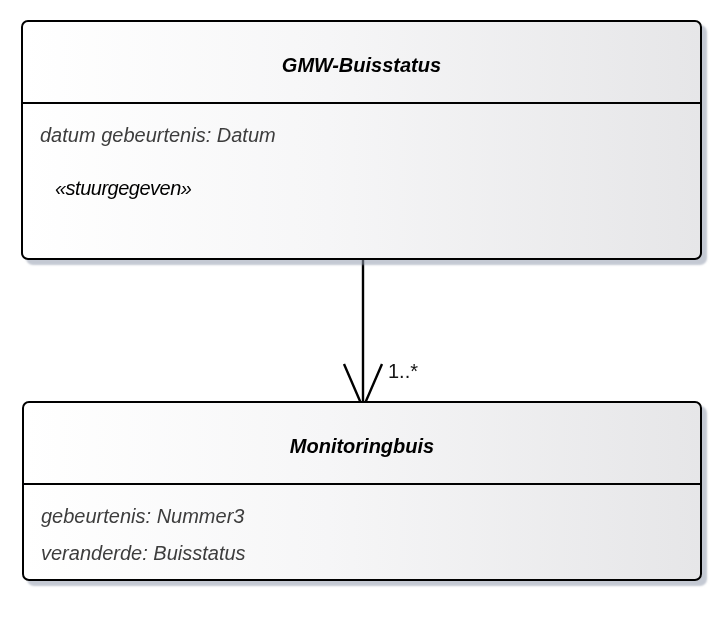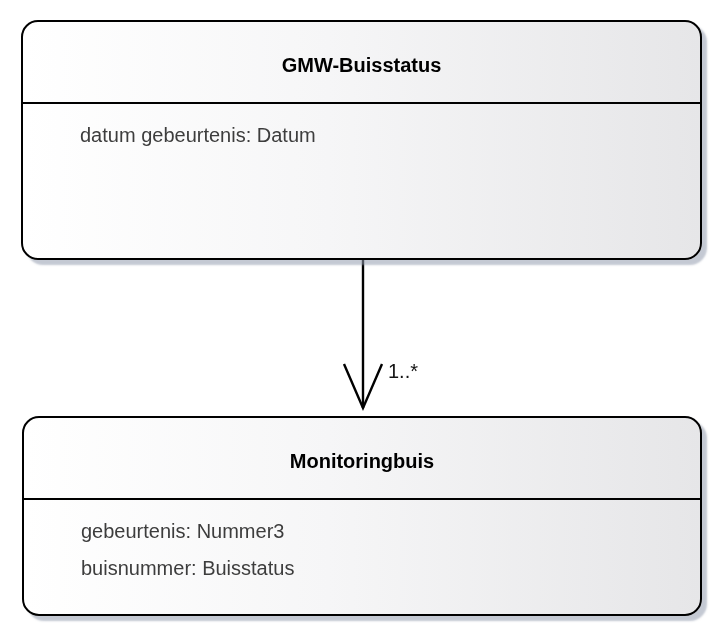--- a/index.html
+++ b/index.html
@@ -34,27 +34,28 @@
     z-index: 2;
     font-size: 20px;
     line-height: 26px;
     color: #141414;
   }
 
   .uml-class {
     position: absolute;
     box-sizing: border-box;
     border: 2px solid #000000;
-    border-radius: 17px;
+    border-radius: 7px;
     background: linear-gradient(to right, #ffffff 0%, #f6f6f7 45%, #e6e6e8 100%);
     box-shadow: 5px 5px 2px rgba(148, 156, 174, 0.55);
     z-index: 3;
+    font-style: italic;
   }
   .uml-class.top    { left: 21px; top: 20px;  width: 681px; height: 240px; }
-  .uml-class.bottom { left: 22px; top: 416px; width: 680px; height: 200px; }
+  .uml-class.bottom { left: 22px; top: 401px; width: 680px; height: 180px; }
 
   .uml-header {
     box-sizing: border-box;
     height: 82px;
     border-bottom: 2px solid #000000;
     display: flex;
     align-items: center;
     justify-content: center;
     padding-top: 6px;
   }
@@ -64,21 +65,20 @@
     color: #000000;
     white-space: nowrap;
   }
 
   .uml-attrs {
     padding: 13px 10px 0 17px;
     font-size: 20px;
     line-height: 37px;
     color: #3d3d3d;
     white-space: nowrap;
-    margin-left: 40px;
   }
   .attr { min-height: 37px; }
   .attr.stereotype {
     margin-top: 16px;
     padding-left: 15px;
     color: #000000;
     letter-spacing: -0.5px;
   }
 </style>
 </head>
@@ -92,26 +92,27 @@
   </svg>
 
   <span class="multiplicity">1..*</span>
 
   <div class="uml-class top">
     <div class="uml-header">
       <span class="uml-title">GMW-Buisstatus</span>
     </div>
     <div class="uml-attrs">
       <div class="attr">datum gebeurtenis: Datum</div>
+      <div class="attr stereotype">«stuurgegeven»</div>
     </div>
   </div>
 
   <div class="uml-class bottom">
     <div class="uml-header">
       <span class="uml-title">Monitoringbuis</span>
     </div>
     <div class="uml-attrs">
       <div class="attr">gebeurtenis: Nummer3</div>
-      <div class="attr">buisnummer: Buisstatus</div>
+      <div class="attr">veranderde: Buisstatus</div>
     </div>
   </div>
 
 </div>
 
 </body></html>

